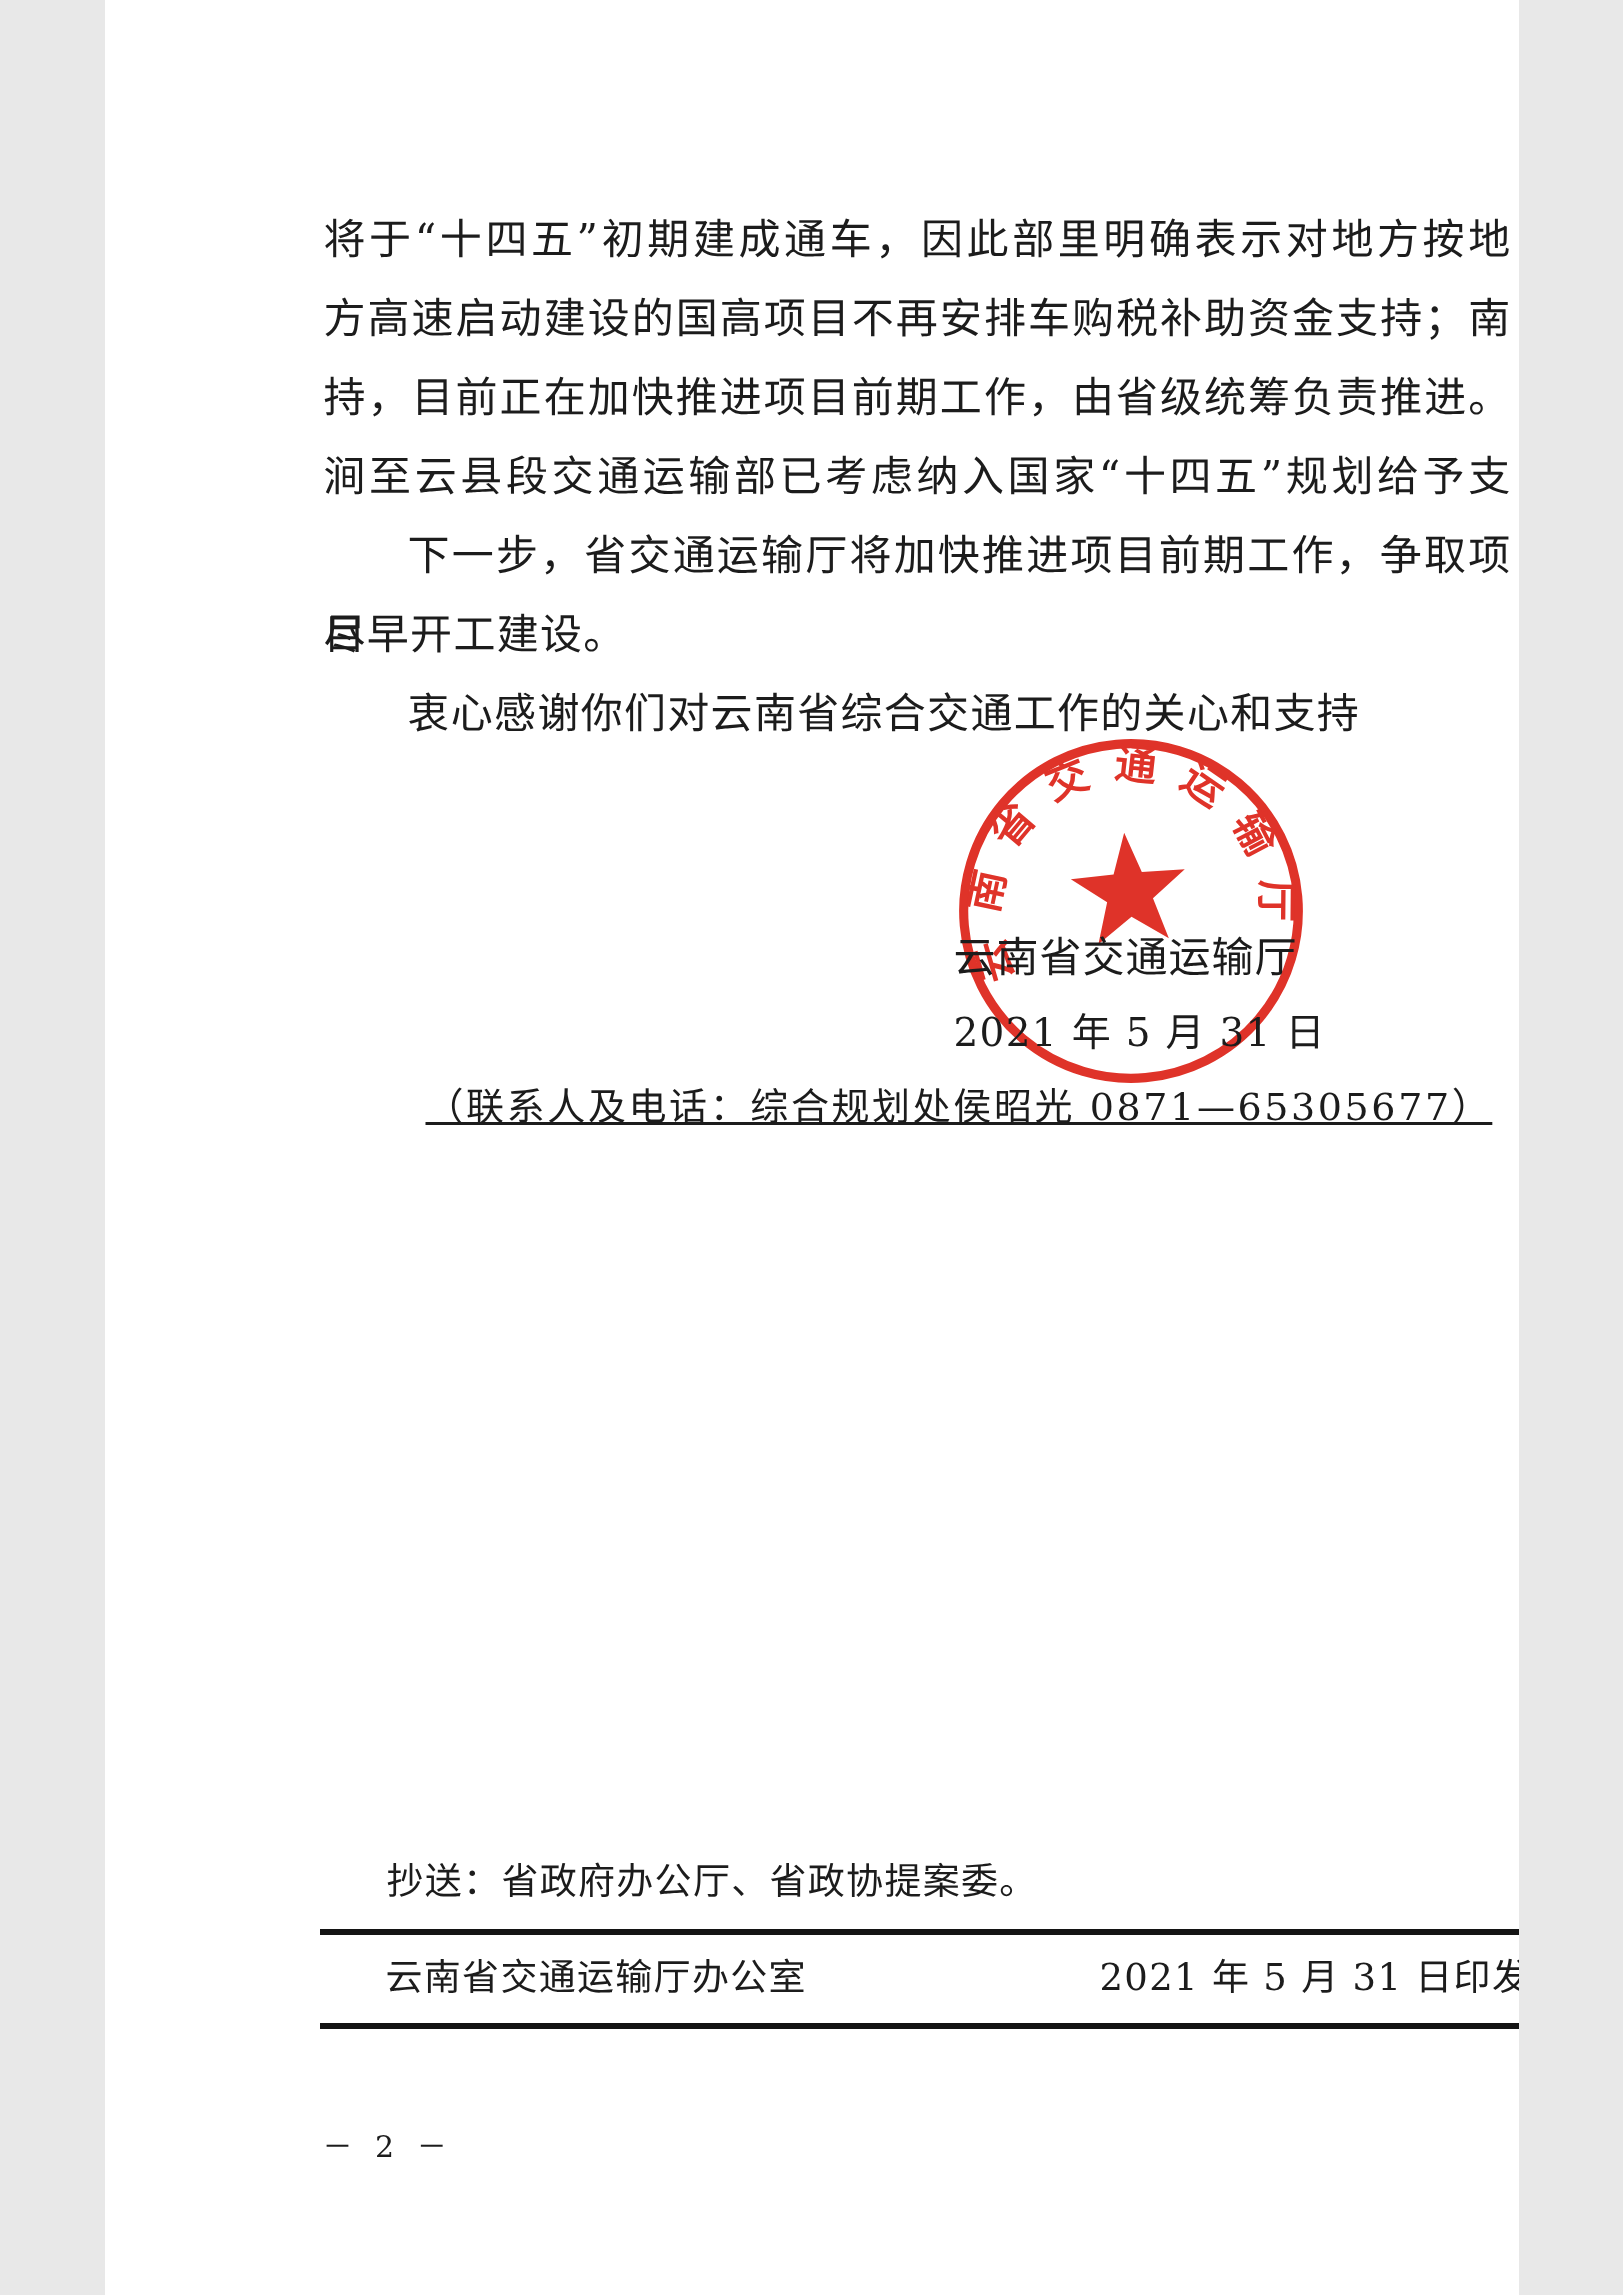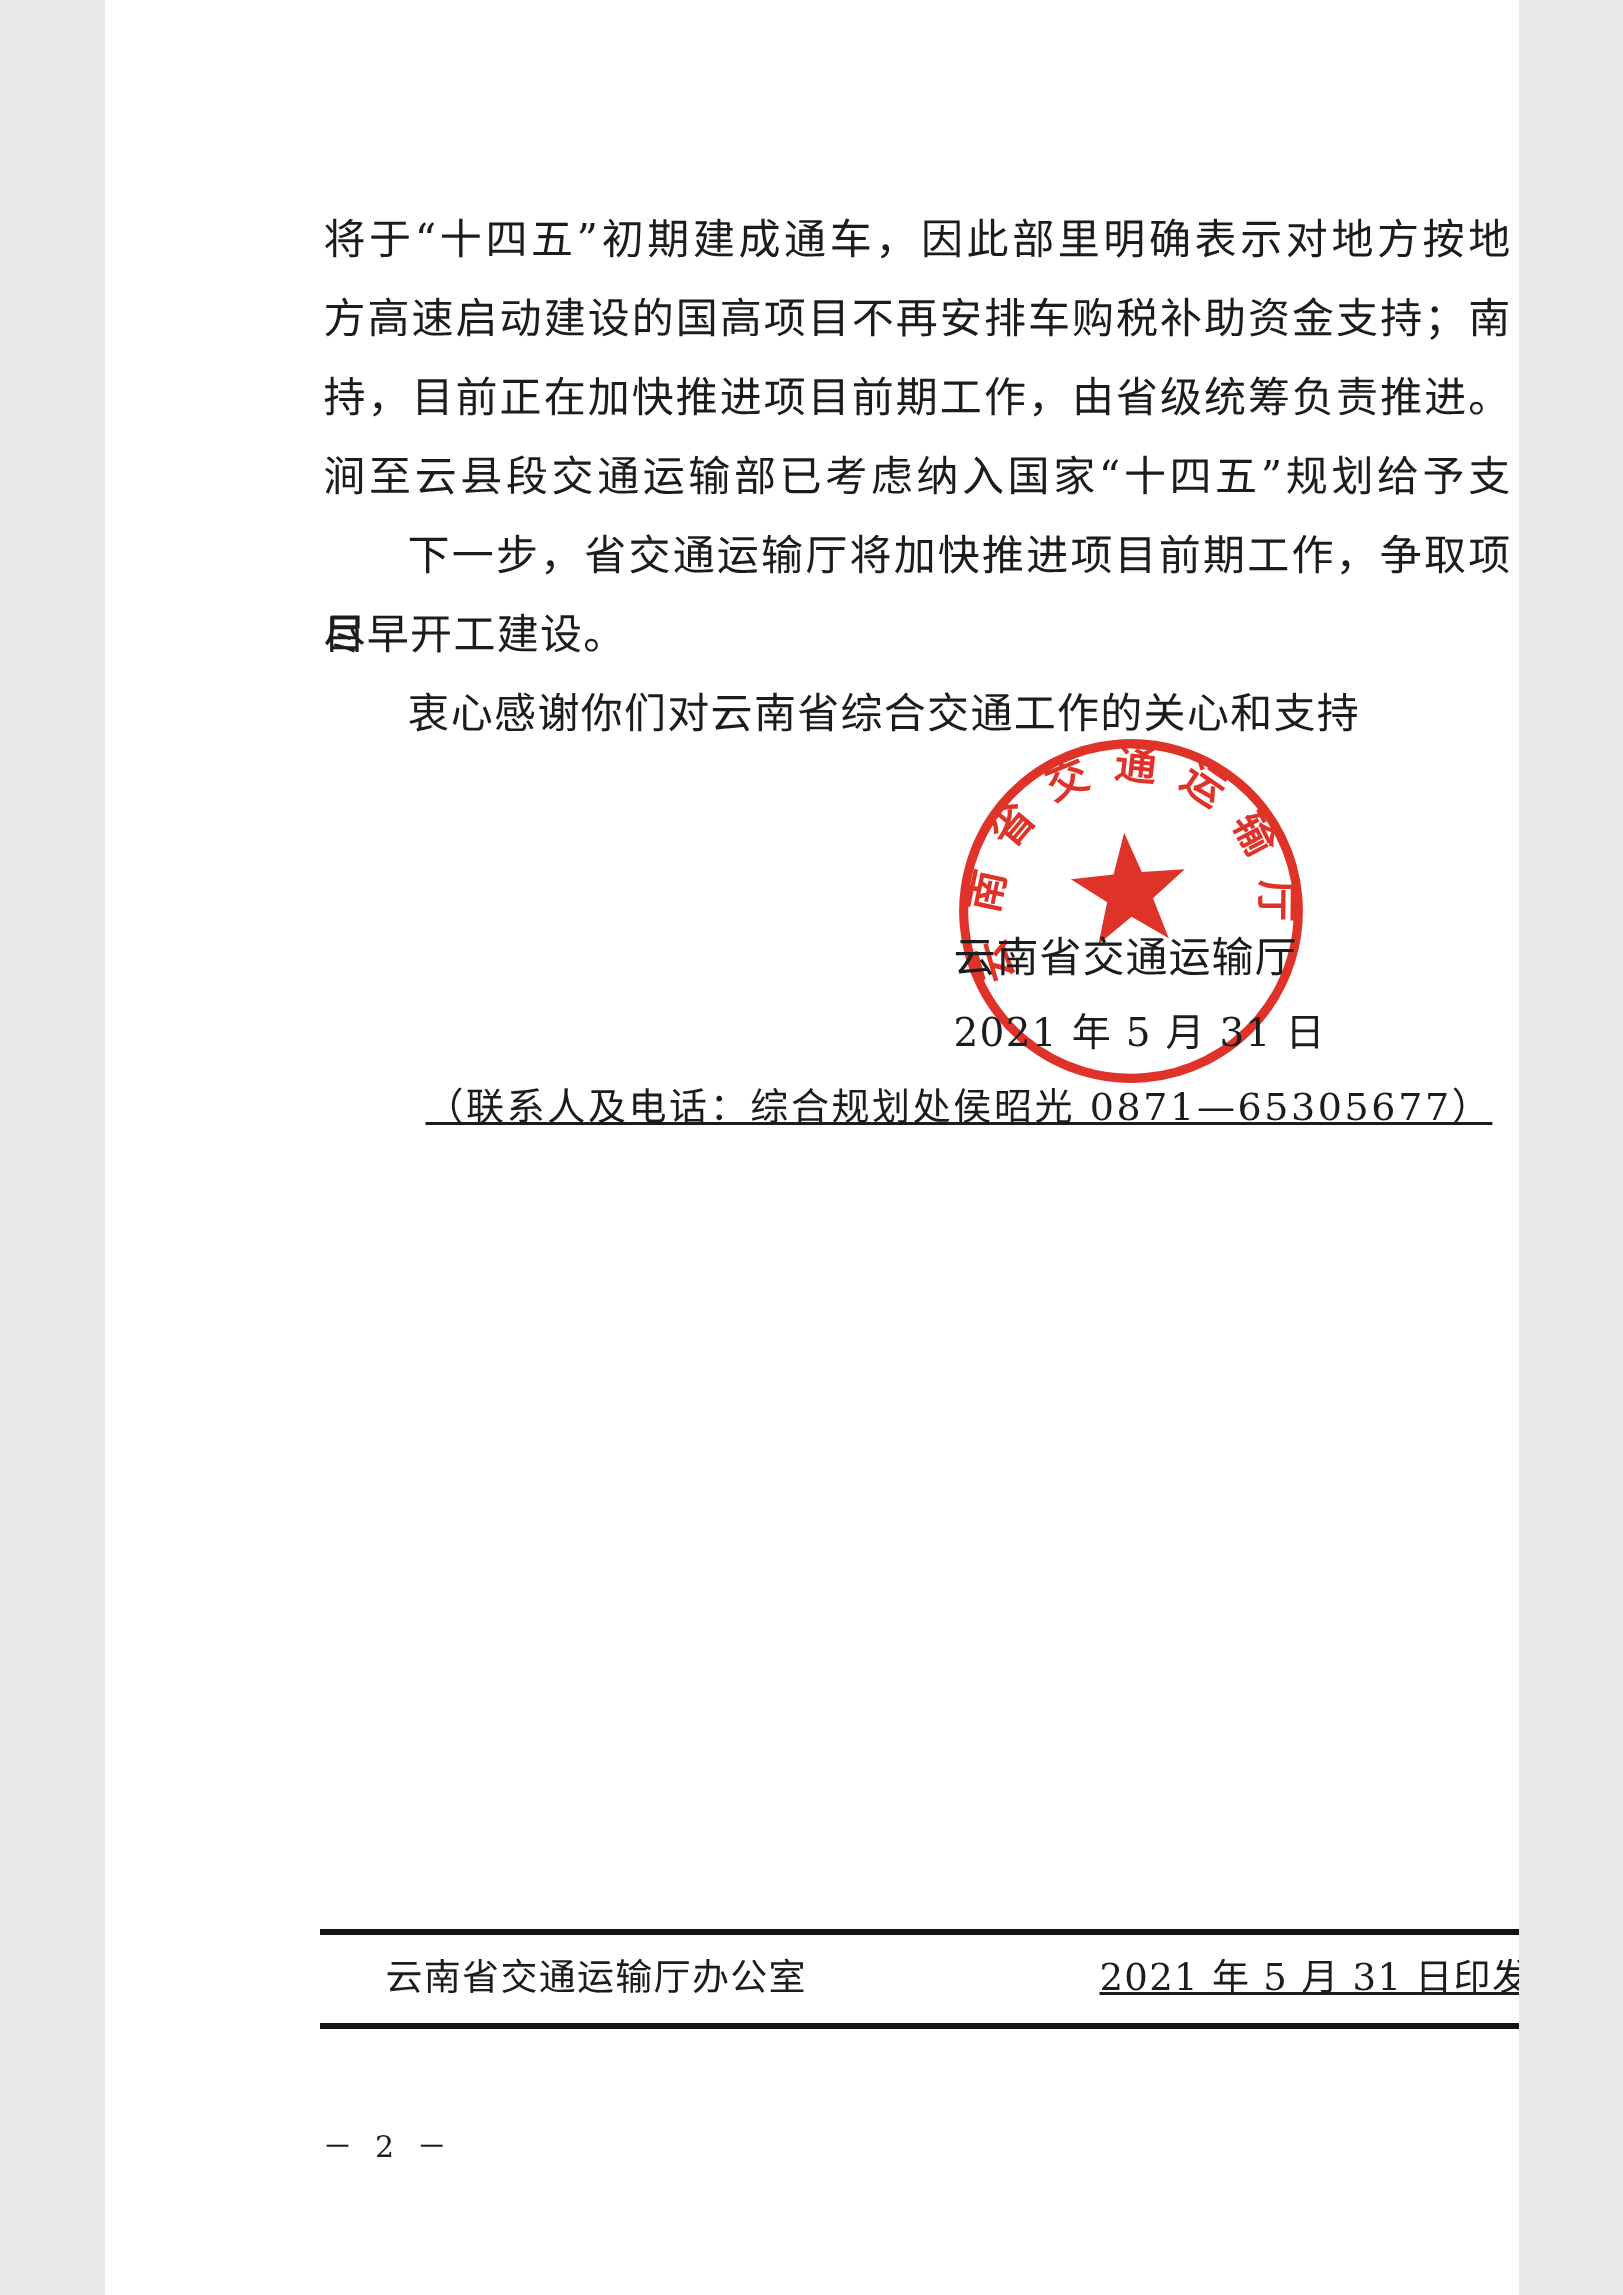--- a/index.html
+++ b/index.html
@@ -75,21 +75,21 @@
   .footer-issuer {
     position: absolute;
     left: 281px; top: 1955px;
     font-size: 37px; line-height: 46px;
     letter-spacing: 1.3px; white-space: nowrap;
   }
   .footer-date {
     position: absolute;
     left: 995px; top: 1955px;
     font-size: 37px; line-height: 46px;
-    letter-spacing: 1.3px; white-space: nowrap; text-decoration: underline;
+    letter-spacing: 1.3px; white-space: nowrap;
   }
   .page-num {
     position: absolute;
     left: 218px; top: 2128px;
     font-size: 30px; line-height: 37px;
     letter-spacing: 6.5px; white-space: nowrap;
   }
 </style>
 </head>
 <body>
@@ -114,20 +114,21 @@
     <polygon fill="#dd2318" points="280,160 301.7,222.1 367.5,223.6 315.2,263.4 334.1,326.4 280,289 225.9,326.4 244.8,263.4 192.5,223.6 258.3,222.1"></polygon>
     <text font-size="64" fill="#dd2318" letter-spacing="34">
       <textPath href="#sealArc" startOffset="70">云南省交通运输厅</textPath>
     </text>
   </svg>
 
   <div class="sig-org">云南省交通运输厅</div>
   <div class="sig-date">2021 年 5 月 31 日</div>
   <div class="contact">（联系人及电话：综合规划处侯昭光 0871—65305677）</div>
 
+  <div class="cc-line">抄送：省政府办公厅、省政协提案委。</div>
 
   <div class="rule rule-top"></div>
   <div class="footer-issuer">云南省交通运输厅办公室</div>
   <div class="footer-date">2021 年 5 月 31 日印发</div>
   <div class="rule rule-bottom"></div>
 
   <div class="page-num">－ 2 －</div>
 
 </div>
 

